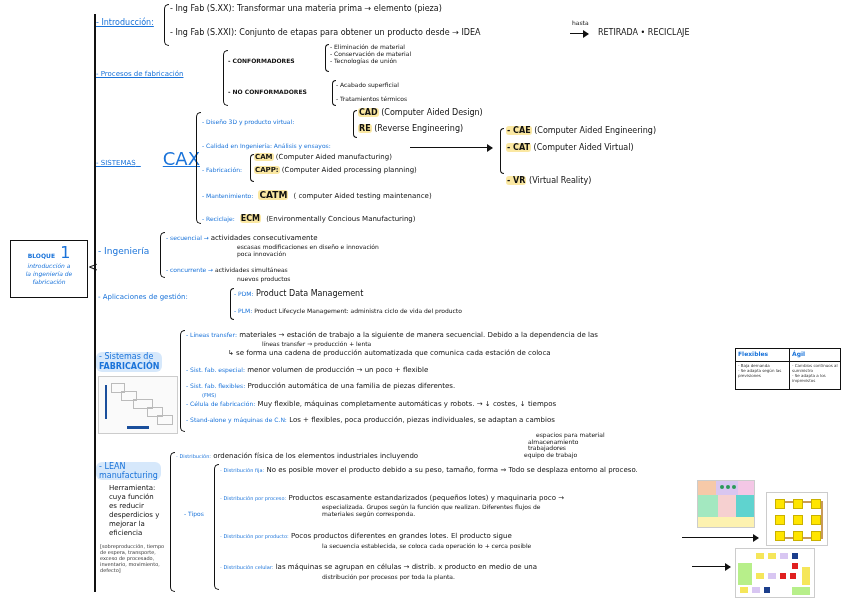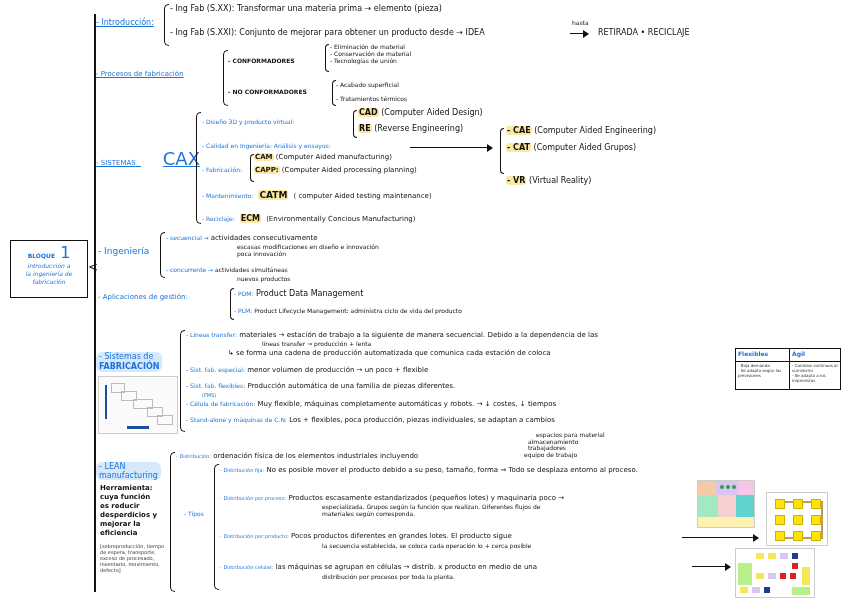--- a/index.html
+++ b/index.html
@@ -45,21 +45,21 @@
 </div>
 
 <div class="abs blue b8 ul" style="left:96px;top:18px;">- Introducción:</div>
 <div class="bracket" style="left:164px;top:4px;width:4px;height:40px;"></div>
 <div class="abs b8" style="left:170px;top:4px;">
   <span>- Ing Fab (S.XX):</span>
   <span>Transformar una materia prima → elemento (pieza)</span>
 </div>
 <div class="abs b8" style="left:170px;top:28px;">
   <span>- Ing Fab (S.XXI):</span>
-  <span>Conjunto de mejorar para obtener un producto desde → IDEA</span>
+  <span>Conjunto de etapas para obtener un producto desde → IDEA</span>
 </div>
 <div class="abs b6" style="left:572px;top:19px;">hasta</div>
 <div class="arrow-line" style="left:570px;top:33px;width:18px;"></div>
 <div class="abs b8" style="left:598px;top:28px;">RETIRADA • RECICLAJE</div>
 
 <div class="abs blue b7 ul" style="left:96px;top:70px;text-align:center;">- Procesos de fabricación</div>
 <div class="bracket" style="left:223px;top:50px;width:4px;height:54px;"></div>
 <div class="abs b6" style="left:228px;top:57px;font-weight:bold;">- CONFORMADORES</div>
 <div class="bracket" style="left:325px;top:44px;width:3px;height:26px;"></div>
 <div class="abs b6" style="left:330px;top:43px;line-height:7px;">
@@ -91,21 +91,21 @@
 </div>
 <div class="abs blue b6" style="left:202px;top:142px;">- Calidad en Ingeniería: Análisis y ensayos:</div>
 <div class="arrow-line" style="left:410px;top:147px;width:82px;"></div>
 <div class="bracket" style="left:500px;top:128px;width:3px;height:44px;"></div>
 <div class="abs b8" style="left:506px;top:126px;text-align:center;">
   <span class="hl-yellow">- CAE</span>
   <span>(Computer Aided Engineering)</span>
 </div>
 <div class="abs b8" style="left:506px;top:143px;">
   <span class="hl-yellow">- CAT</span>
-  <span>(Computer Aided Grupos)</span>
+  <span>(Computer Aided Virtual)</span>
 </div>
 <div class="abs b8" style="left:506px;top:176px;">
   <span class="hl-yellow">- VR</span>
   <span>(Virtual Reality)</span>
 </div>
 <div class="abs blue b6" style="left:202px;top:166px;">- Fabricación:</div>
 <div class="bracket" style="left:250px;top:154px;width:3px;height:26px;"></div>
 <div class="abs b7" style="left:254px;top:153px;">
   <span class="hl-yellow">CAM</span>
   <span>(Computer Aided manufacturing)</span>
@@ -208,21 +208,21 @@
       </td>
     </tr>
   </tbody>
     </table>
 </div>
 
 <div class="abs blue hl-blue" style="left:96px;top:462px;line-height:9px;font-size:8px;">
   <div>- LEAN</div>
   <div>manufacturing</div>
 </div>
-<div class="abs b7" style="left:100px;top:484px;line-height:9px;font-weight:bold;">
+<div class="abs b7" style="left:109px;top:484px;line-height:9px;font-weight:normal;">
   <div>Herramienta:</div>
   <div>cuya función</div>
   <div>es reducir</div>
   <div>desperdicios y</div>
   <div>mejorar la</div>
   <div>eficiencia</div>
 </div>
 <div class="abs b5" style="left:100px;top:543px;line-height:6px;color:#333;">
   <div>[sobreproducción, tiempo</div>
   <div>de espera, transporte,</div>

